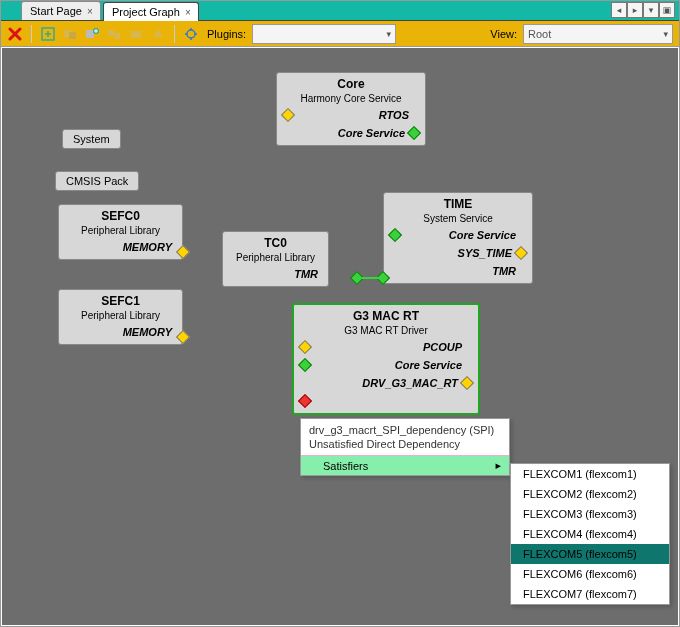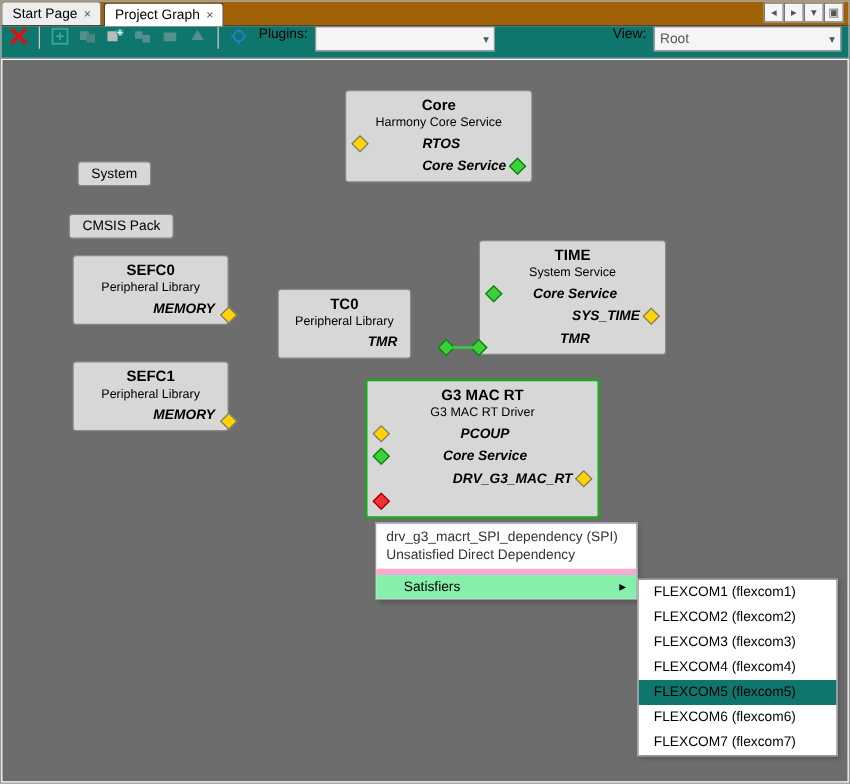--- a/index.html
+++ b/index.html
@@ -1,41 +1,41 @@
 <!DOCTYPE html>
 <html><head>
 <meta charset="utf-8">
 <style>
 *{box-sizing:border-box;margin:0;padding:0;font-family:"Segoe UI",Tahoma,sans-serif;font-size:11px}
 body{background:#fff;width:680px;height:627px;overflow:hidden;position:relative;border:1px solid #999}
-.tabbar{height:20px;display:flex;align-items:center;background:#a16207;border-bottom:1px solid #444;position:relative;padding-left:0}
+.tabbar{height:20px;display:flex;align-items:center;background:#14b8a6;border-bottom:1px solid #444;position:relative;padding-left:20px}
 .tab{display:flex;align-items:center;gap:3px;padding:2px 5px 2px 8px;border:1px solid #888;border-bottom:none;background:#eee;border-radius:3px 3px 0 0;margin-right:2px;height:19px}
 .tab.active{background:#fff;border-color:#444;position:relative;top:1px}
 .tab-x{width:10px;height:10px;display:flex;align-items:center;justify-content:center;color:#555;font-size:10px}
 .nav-btns{position:absolute;right:4px;top:1px;display:flex;gap:0}
 .nav-btn{width:16px;height:16px;border:1px solid #777;background:#f5f5f5;display:flex;align-items:center;justify-content:center;font-size:9px;color:#555}
-.toolbar{height:26px;display:flex;align-items:flex-start;gap:6px;padding:0 6px;border-bottom:1px solid #999;background:#0f766e}
+.toolbar{height:26px;display:flex;align-items:center;gap:6px;padding:0 6px;border-bottom:1px solid #999;background:#eab308}
 .tool-icon{width:16px;height:16px;display:flex;align-items:center;justify-content:center}
 .sep{width:1px;height:18px;background:#ccc;margin:0 2px}
 .dropdown{height:20px;border:1px solid #999;background:#f5f5f5;display:flex;align-items:center;justify-content:space-between;padding:0 4px;font-size:11px;color:#555}
 .canvas{position:absolute;top:47px;left:1px;right:1px;bottom:1px;background:#6d6d6d;overflow:hidden}
 .node{position:absolute;background:#d7d7d7;border:1px solid #888;border-radius:3px;text-align:center;padding:3px 4px}
 .node .title{font-weight:600;font-size:12px;line-height:16px}
 .node .sub{font-size:10px;line-height:14px}
 .small-node{position:absolute;background:#d7d7d7;border:1px solid #888;border-radius:3px;padding:3px 10px;font-size:11px}
 .port-row{display:flex;align-items:center;justify-content:space-between;font-size:11px;font-weight:700;font-style:italic;line-height:18px;padding:0 2px}
-.port-row .lbl{flex:1;text-align:center;padding-left:4px}
+.port-row .lbl{flex:1;text-align:right;padding-left:4px}
 .port-row .lbl.right{text-align:right;padding-right:4px}
 .diamond{width:10px;height:10px;transform:rotate(45deg);display:inline-block}
 .d-yellow{background:#ffd400;border:1px solid #777}
 .d-green{background:#3bd13b;border:1px solid #0a7a0a}
 .d-red{background:#e33;border:1px solid #900}
 .d-ext{position:absolute;width:10px;height:10px;transform:rotate(45deg)}
 .context{position:absolute;background:#fff;border:1px solid #999;box-shadow:2px 2px 4px rgba(0,0,0,.2)}
-.ctx-head{padding:4px 8px;border-bottom:5px solid #f9a8d4;font-size:11px;color:#333;line-height:14px}
+.ctx-head{padding:4px 8px;border-bottom:1px solid #f9a8d4;font-size:11px;color:#333;line-height:14px}
 .ctx-item{padding:3px 8px;display:flex;justify-content:space-between;align-items:center;font-size:11px}
 .ctx-item.hl{background:#86efac}
 .submenu{position:absolute;background:#fff;border:1px solid #999;box-shadow:2px 2px 4px rgba(0,0,0,.2);width:160px}
 .sub-item{padding:4px 12px;font-size:11px}
 .sub-item.hl{background:#0f766e}
 .line{position:absolute;background:#3bd13b;height:2px}
 svg.icon{width:14px;height:14px}
 </style>
 </head>
 <body>

